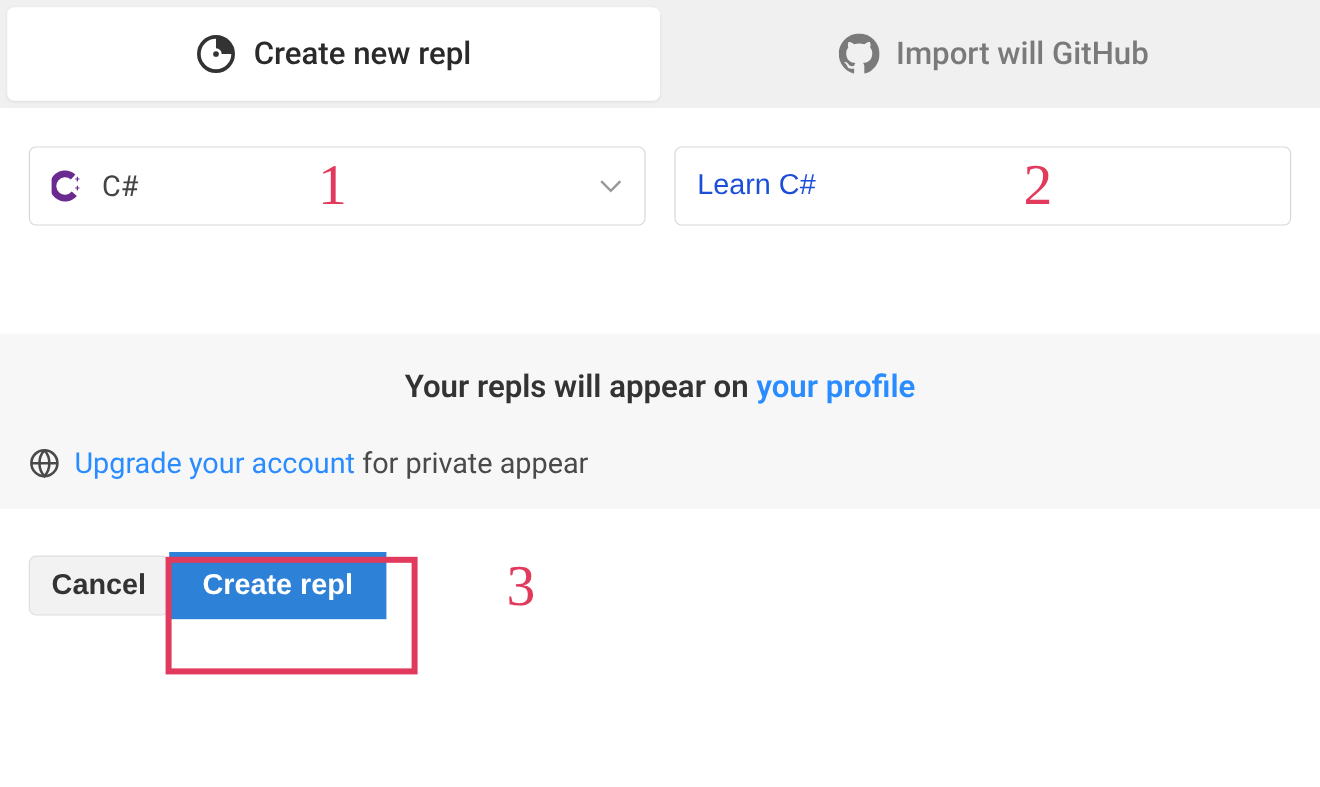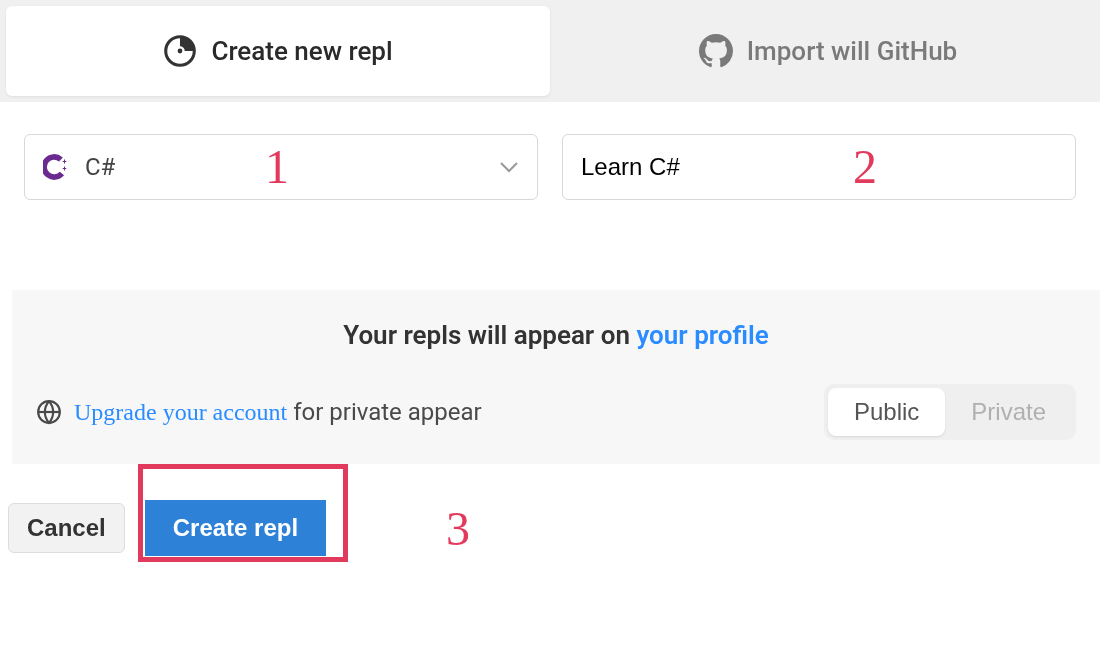--- a/index.html
+++ b/index.html
@@ -10,21 +10,21 @@
     body {
       font-family: -apple-system, BlinkMacSystemFont, 'Segoe UI', Roboto, Helvetica, Arial, sans-serif;
       background: #ffffff;
       width: 1100px;
       height: 656px;
       position: relative;
     }
     .tabs {
       display: flex;
       background: #f0f0f0;
-      height: 102px;
+      height: 90px;
     }
     .tab {
       flex: 1;
       display: flex;
       align-items: center;
       justify-content: center;
       gap: 14px;
       font-size: 26px;
       font-weight: 500;
       cursor: pointer;
@@ -79,36 +79,35 @@
       justify-content: center;
     }
     .chevron {
       margin-left: auto;
       color: #999;
     }
     .name-input {
       border: none;
       outline: none;
       font-size: 24px;
-      color: #000000;
+      color: #1d4ed8;
       width: 100%;
       background: transparent;
     }
     .annotation {
       position: absolute;
       font-size: 48px;
       font-weight: 300;
       color: #e23a5c;
       font-family: Georgia, serif;
     }
     .info-section {
       background: #f7f7f8;
       margin-top: 90px;
       padding: 30px 24px 24px 24px;
-      margin-left: 12px;
     }
     .info-title {
       text-align: center;
       font-size: 26px;
       font-weight: 600;
       color: #333;
     }
     .info-title a {
       color: #2a8cff;
       text-decoration: none;
@@ -124,21 +123,20 @@
       width: 26px;
       height: 26px;
       margin-right: 12px;
       display: inline-flex;
       align-items: center;
       justify-content: center;
     }
     .upgrade-row a {
       color: #2a8cff;
       text-decoration: none;
-      font-family: Liberation Serif, serif;
     }
     .toggle-group {
       margin-left: auto;
       display: flex;
       background: #efefef;
       border-radius: 10px;
       padding: 4px;
     }
     .toggle-btn {
       padding: 10px 26px;
@@ -152,22 +150,21 @@
       background: #ffffff;
       color: #555;
       box-shadow: 0 1px 2px rgba(0,0,0,0.1);
     }
     .toggle-btn.inactive {
       color: #b0b0b0;
     }
     .action-row {
       display: flex;
       align-items: center;
-      gap: 20px;
-      padding: 36px 8px;
+      padding: 36px 24px;
     }
     .btn-cancel {
       background: #f2f2f2;
       border: 1px solid #ddd;
       border-radius: 6px;
       padding: 10px 18px;
       font-size: 24px;
       font-weight: 600;
       color: #333;
       cursor: pointer;
@@ -248,24 +245,20 @@
     <span class="globe-icon">
       <svg viewBox="0 0 24 24" width="26" height="26" fill="none" stroke="#4a4a4a" stroke-width="2">
         <circle cx="12" cy="12" r="10"></circle>
         <line x1="2" y1="12" x2="22" y2="12"></line>
         <path d="M12 2 a15 15 0 0 1 0 20 a15 15 0 0 1 0 -20"></path>
       </svg>
     </span>
     <span>
       <a href="#">Upgrade your account</a><span> for private appear</span>
     </span>
-    <div class="toggle-group">
-      <button class="toggle-btn active">Public</button>
-      <button class="toggle-btn inactive">Private</button>
-    </div>
   </div>
 </div>
 
 <div class="action-row">
   <button class="btn-cancel">Cancel</button>
   <button class="btn-create">Create repl</button>
   <span class="annotation" style="position: static; margin-left: 100px;">3</span>
 </div>
 
 <div class="highlight-box"></div>

